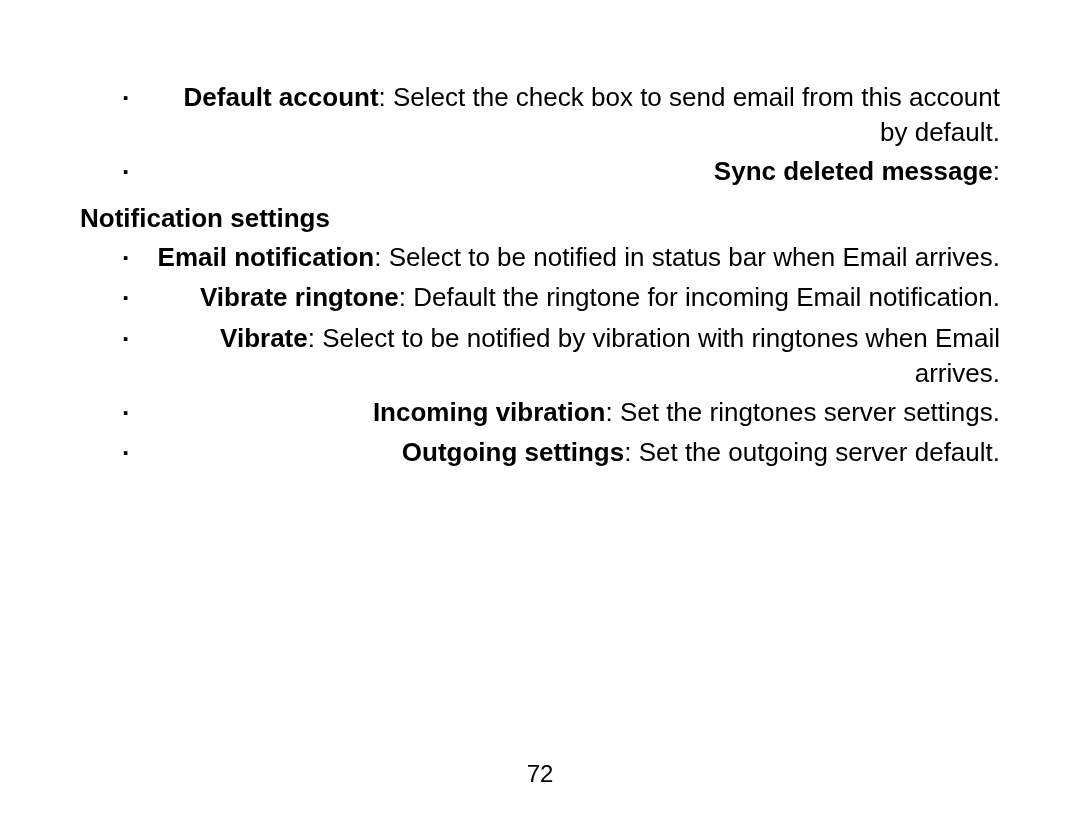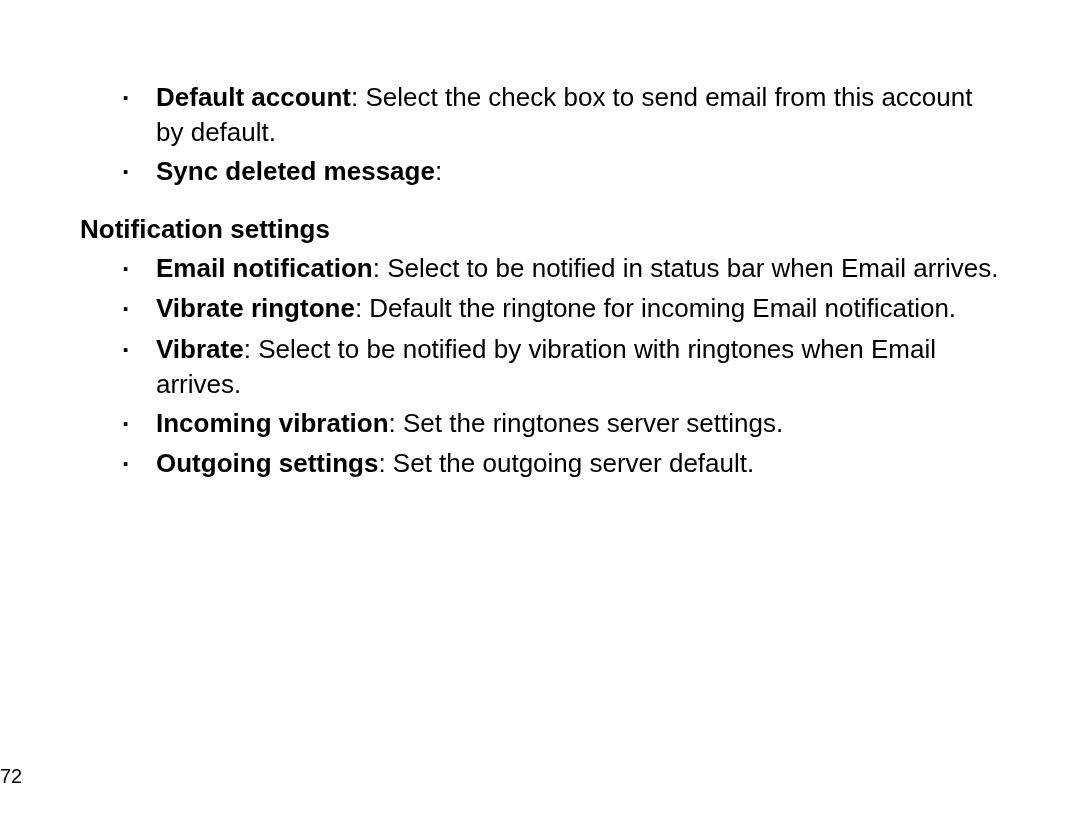--- a/index.html
+++ b/index.html
@@ -27,36 +27,37 @@
       padding-left: 42px;
     }
     .bullet-dot {
       flex: 0 0 34px;
       text-align: left;
       font-weight: bold;
       padding-top: 1px;
     }
     .bullet-text {
       flex: 1;
+      text-align: right;
     }
     .bold {
       font-weight: bold;
     }
     .section-heading {
       font-weight: bold;
-      margin-top: 22px;
+      margin-top: 11px;
       margin-bottom: 4px;
     }
     .page-number {
       position: absolute;
       bottom: 32px;
       left: 0;
       width: 100%;
-      text-align: left;
-      font-size: 20px;
+      text-align: center;
+      font-size: 24px;
     }
   </style>
 </head>
 <body>
 
 <div class="content">
 
   <div class="bullet-item">
     <div class="bullet-dot">·</div>
     <div class="bullet-text">

